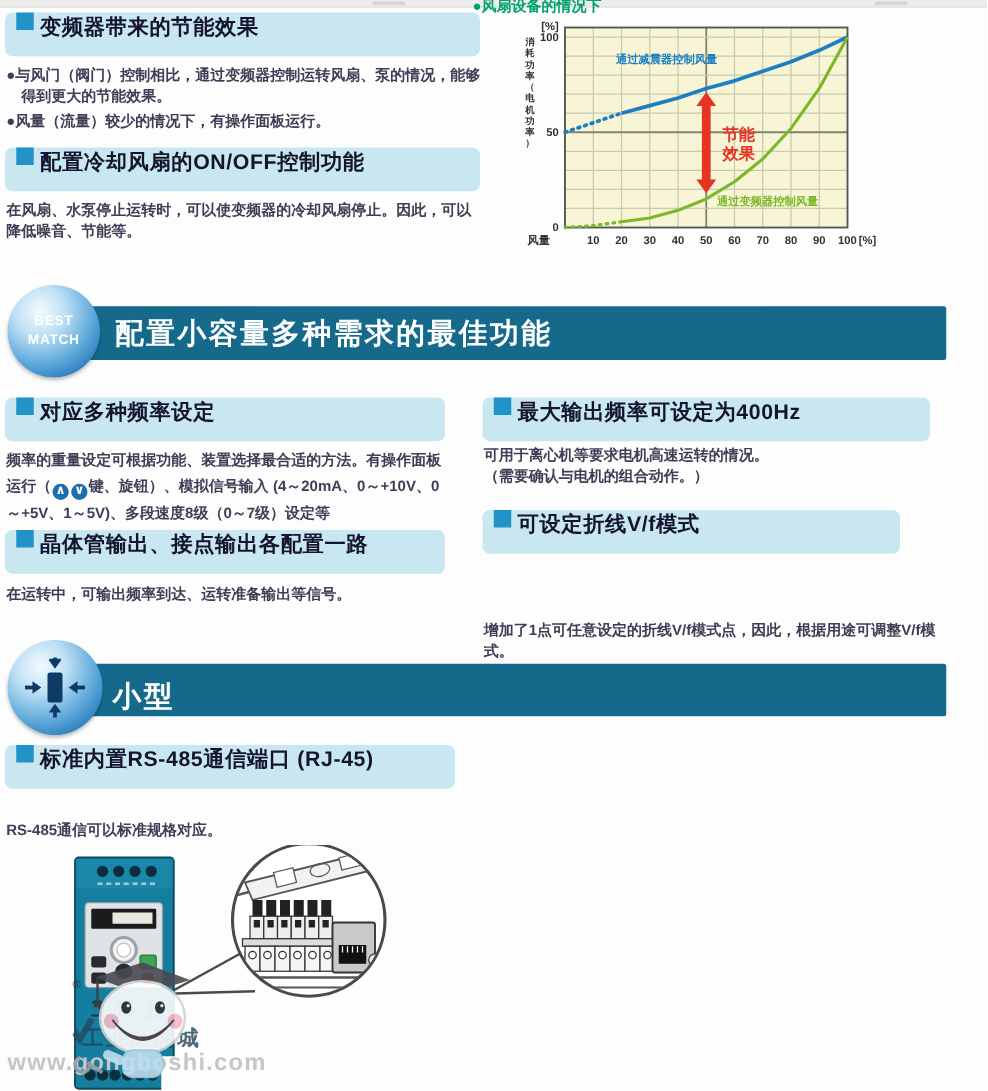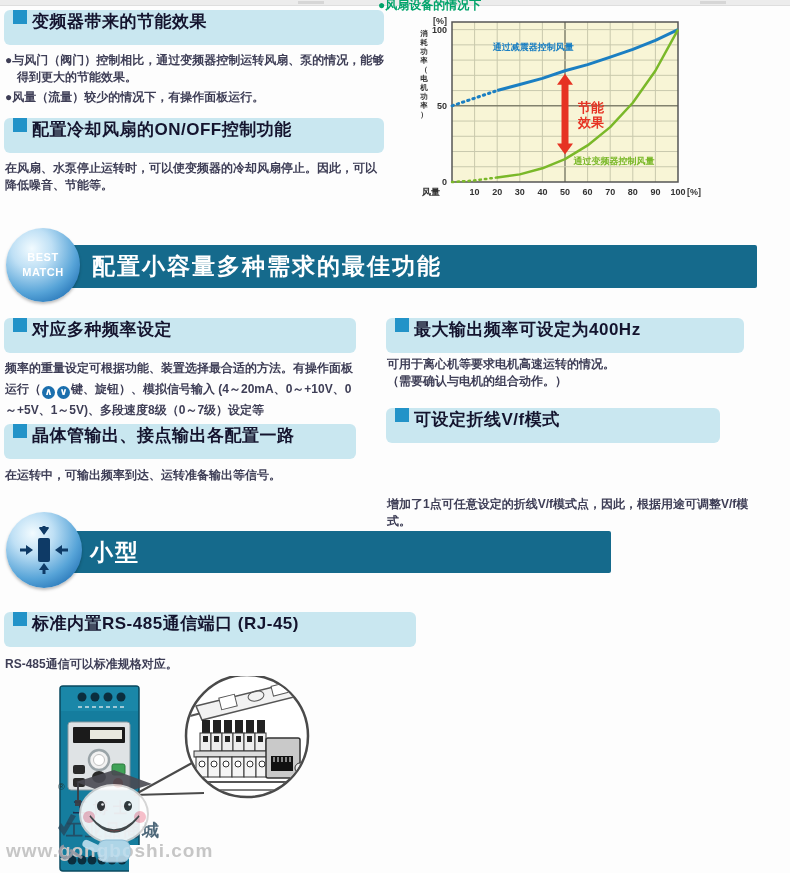--- a/index.html
+++ b/index.html
@@ -169,39 +169,39 @@
   </div>
 
   <div class="hbar" style="left:386px;top:408px;width:334px;">
     <span class="sq"></span>
     <span class="htxt">可设定折线V/f模式</span>
   </div>
   <div class="btxt" style="left:387px;top:448px;width:362px;margin-top:48px;">
     <span>增加了1点可任意设定的折线V/f模式点，因此，根据用途可调整V/f模式。</span>
   </div>
 
-  <div class="band-banner" style="left:38px;top:531px;width:573px;height:42px;">
+  <div class="band-banner" style="left:38px;top:531px;width:719px;height:42px;align-items:flex-end;">
     <span class="bannertxt">小型</span>
   </div>
   <div class="sphere" style="left:6px;top:512px;width:76px;height:76px;">
     <svg width="52" height="52" viewBox="0 0 52 52">
       <rect x="20" y="14" width="12" height="24" rx="2" fill="#0e3a66"></rect>
       <polygon points="26,2 21,9 31,9" fill="#0e3a66" transform="rotate(180 26 6)"></polygon>
       <rect x="24.5" y="2" width="3" height="6" fill="#0e3a66"></rect>
       <polygon points="26,13 21,6 31,6" fill="#0e3a66" transform="translate(0,-2)"></polygon>
       <rect x="24.5" y="44" width="3" height="6" fill="#0e3a66"></rect>
       <polygon points="26,39 21,46 31,46" fill="#0e3a66"></polygon>
       <rect x="2" y="24.5" width="7" height="3" fill="#0e3a66"></rect>
       <polygon points="15,26 8,21 8,31" fill="#0e3a66"></polygon>
       <rect x="43" y="24.5" width="7" height="3" fill="#0e3a66"></rect>
       <polygon points="37,26 44,21 44,31" fill="#0e3a66"></polygon>
     </svg>
   </div>
 
-  <div class="hbar" style="left:4px;top:612px;width:412px;">
+  <div class="hbar" style="left:4px;top:596px;width:360px;">
     <span class="sq"></span>
     <span class="htxt">标准内置RS-485通信端口 (RJ-45)</span>
   </div>
   <div class="btxt" style="left:5px;top:656px;width:360px;">
     <span>RS-485通信可以标准规格对应。</span>
   </div>
 
   <svg style="position:absolute;left:50px;top:676px;z-index:1;" width="280" height="197" viewBox="0 0 280 197">
 
     <g>

